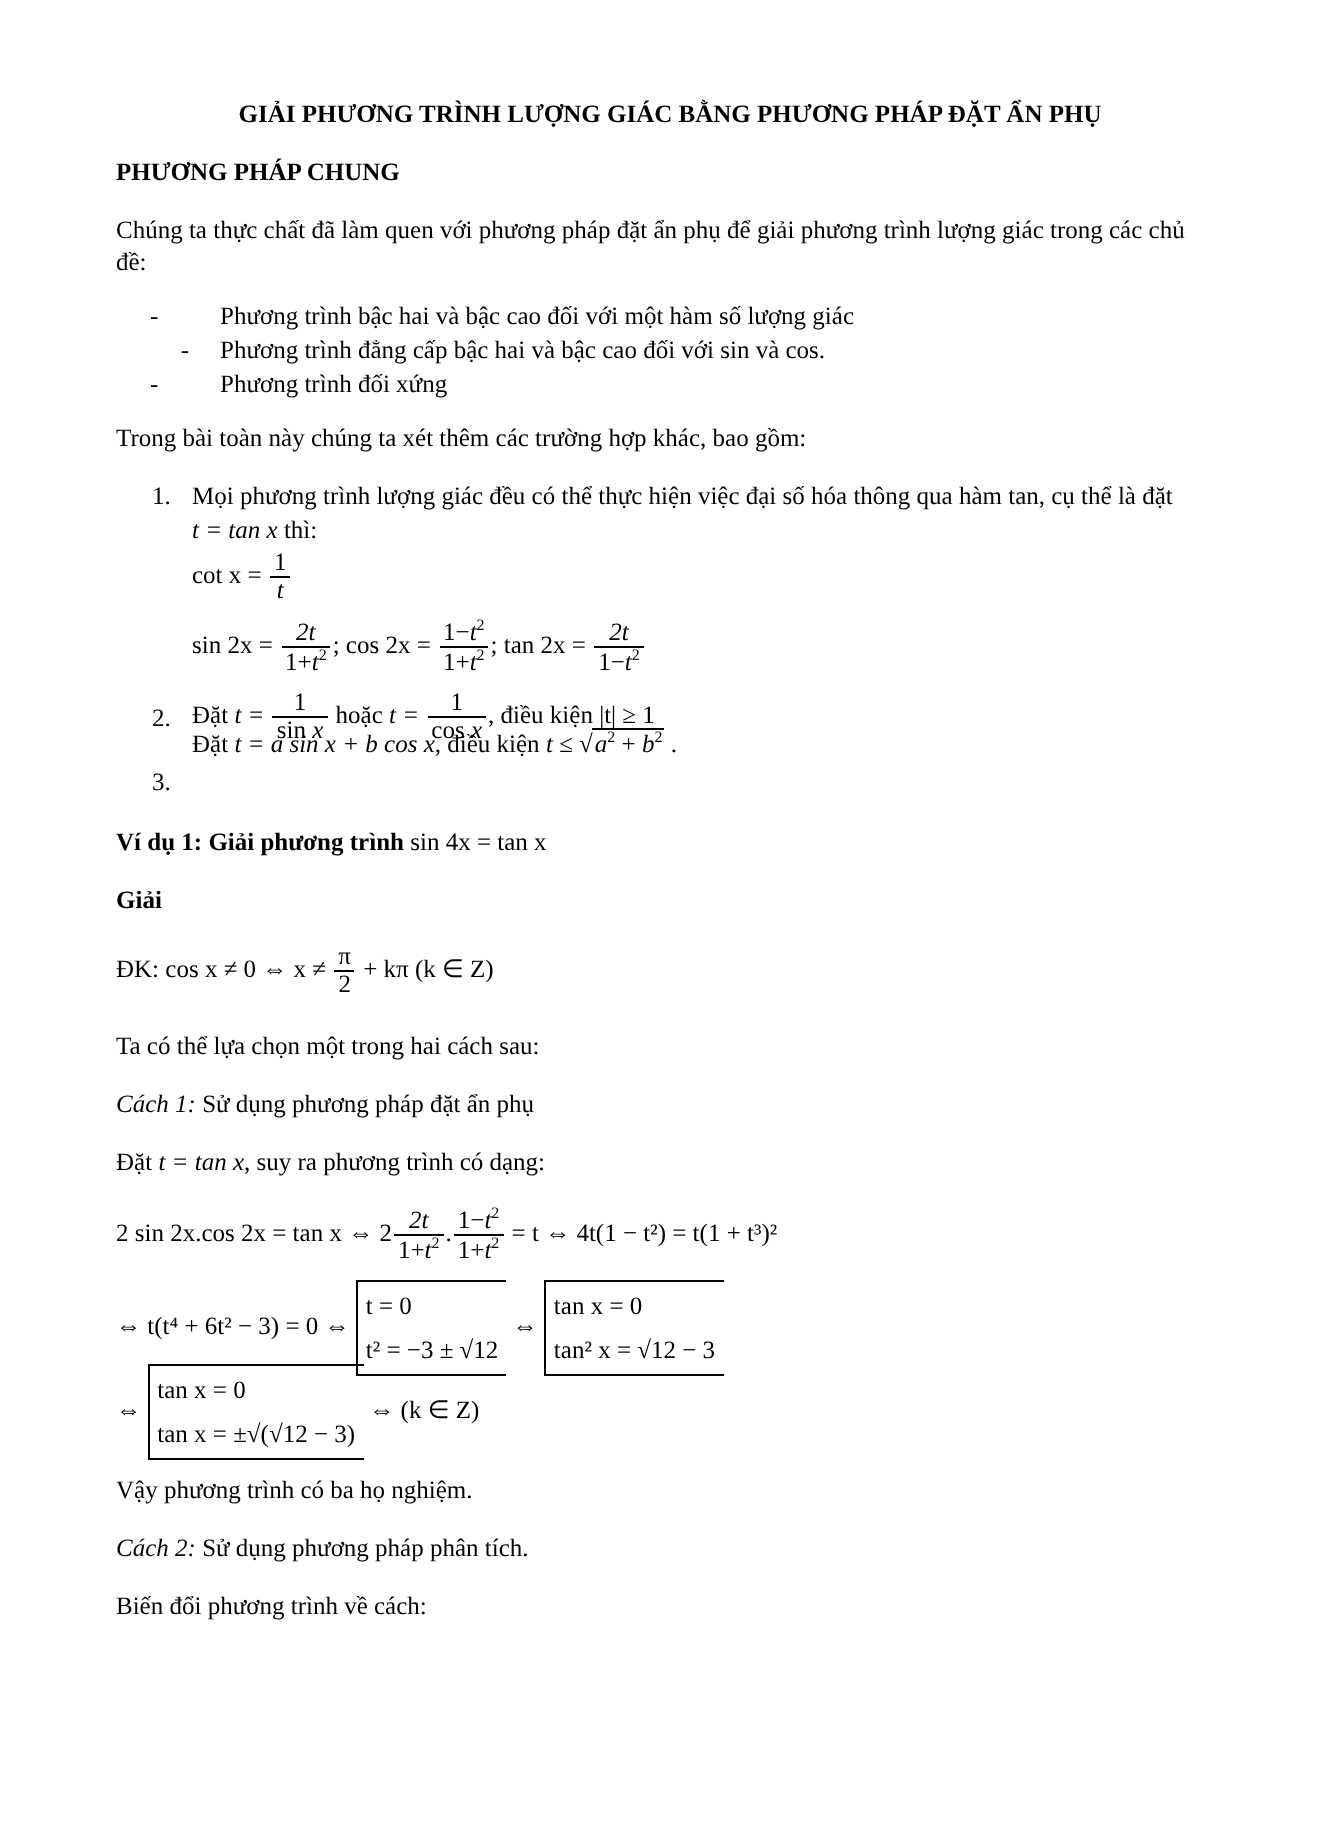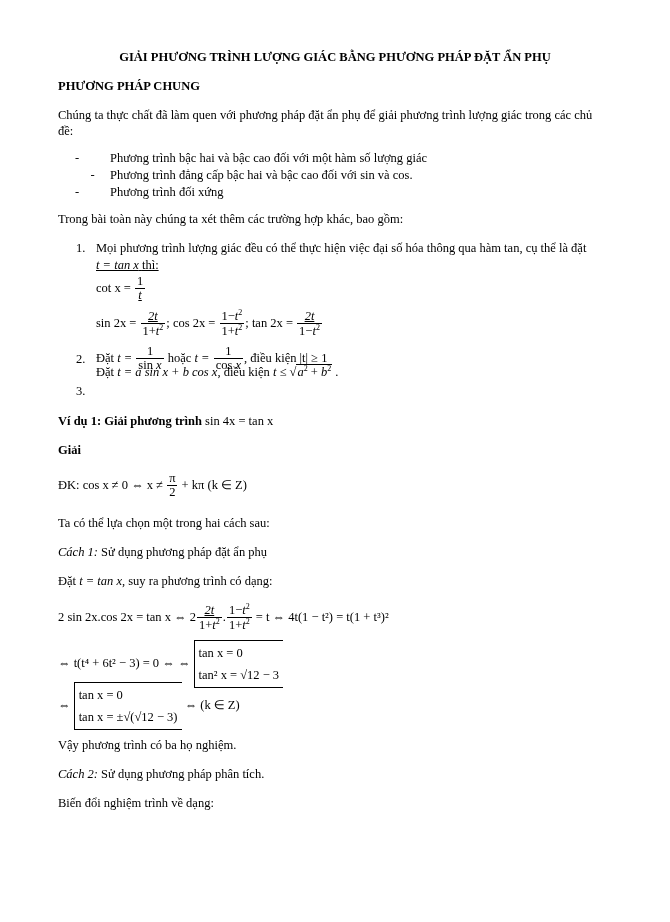--- a/index.html
+++ b/index.html
@@ -3,21 +3,21 @@
 <meta charset="utf-8">
 <style>
   html, body { margin: 0; padding: 0; background: #ffffff; }
   body {
     width: 670px; height: 922px; position: relative; overflow: hidden;
     font-family: "Liberation Serif", serif; color: #000; font-size: 12.5px;
   }
   .abs { position: absolute; white-space: nowrap; }
   .title { left: 0; width: 670px; text-align: center; top: 50px; font-weight: bold; font-size: 12.5px; }
   .bold { font-weight: bold; }
-  .it { font-style: italic; text-decoration: underline; }
+  .it { font-style: italic; }
   .frac { display: inline-block; vertical-align: middle; text-align: center; line-height: 1.05; margin: 0 1px; }
   .frac > span { display: block; padding: 0 2px; }
   .frac > span.num { border-bottom: 1px solid #000; }
   .sup { font-size: 8px; vertical-align: super; }
   .sqrt { border-top: 1px solid #000; padding: 0 1px; }
   .brk { display: inline-block; vertical-align: middle; border-left: 1px solid #000; border-top: 1px solid #000; border-bottom: 1px solid #000; padding: 1px 4px; line-height: 22px; width: auto; }
   .brk > div { white-space: nowrap; }
   .dash { display: inline-block; width: 35px; }
 </style>
 </head>
@@ -94,30 +94,31 @@
   <span>Đặt</span>
   <i>t = tan x</i><span>, suy ra phương trình có dạng:</span>
 </div>
 
 <div class="abs" style="left:58px;top:603px;">
   <span>2 sin 2x.cos 2x = tan x ⇔ 2</span><span class="frac"><span class="num it">2t</span><span>1+<i>t</i><span class="sup">2</span></span></span>.<span class="frac"><span class="num">1−<i>t</i><span class="sup">2</span></span><span>1+<i>t</i><span class="sup">2</span></span></span><span> = t ⇔ 4t(1 − t²) = t(1 + t³)²</span>
 </div>
 
 <div class="abs" style="left:58px;top:640px;">
   <span>⇔ t(t⁴ + 6t² − 3) = 0 ⇔</span>
+  <span class="brk"><div>t = 0</div><div>t² = −3 ± √12</div></span>
   <span>⇔</span>
   <span class="brk"><div>tan x = 0</div><div>tan² x = √12 − 3</div></span>
 </div>
 
 <div class="abs" style="left:58px;top:682px;">
   <span>⇔</span>
   <span class="brk"><div>tan x = 0</div><div>tan x = ±√(√12 − 3)</div></span>
   <span>⇔</span>
   <span>(k ∈ Z)</span>
 </div>
 
 <div class="abs" style="left:58px;top:738px;">Vậy phương trình có ba họ nghiệm.</div>
 
 <div class="abs" style="left:58px;top:767px;">
   <i>Cách 2:</i><span> Sử dụng phương pháp phân tích.</span>
 </div>
 
-<div class="abs" style="left:58px;top:796px;">Biến đổi nghiệm trình về dạng:</div>
+<div class="abs" style="left:58px;top:796px;">Biến đổi phương trình về cách:</div>
 
 </body></html>

